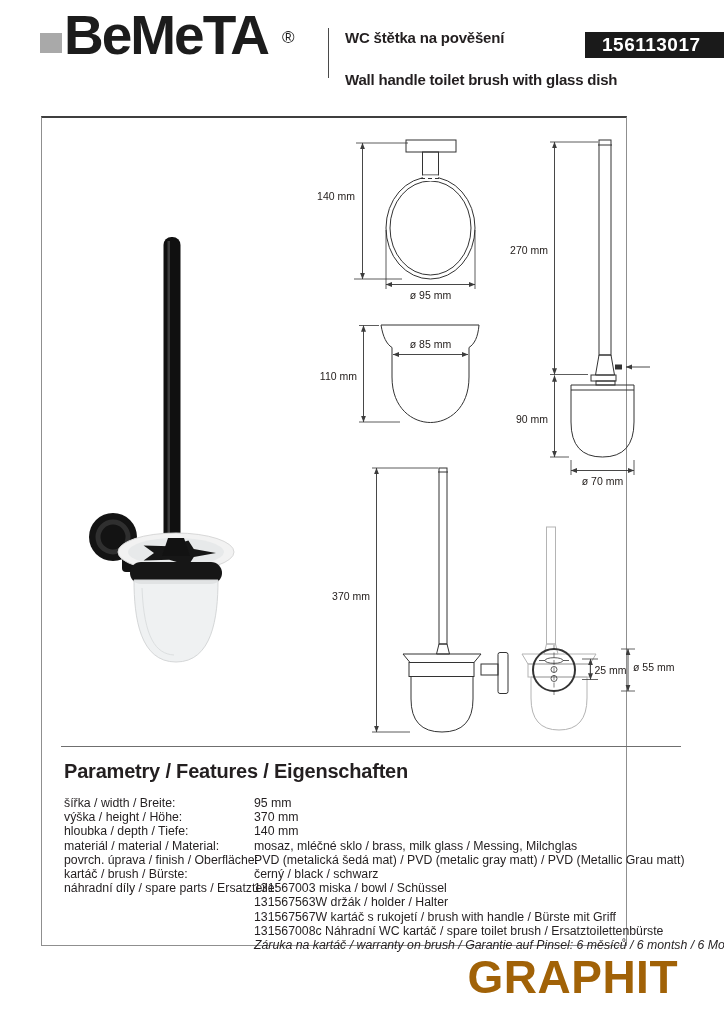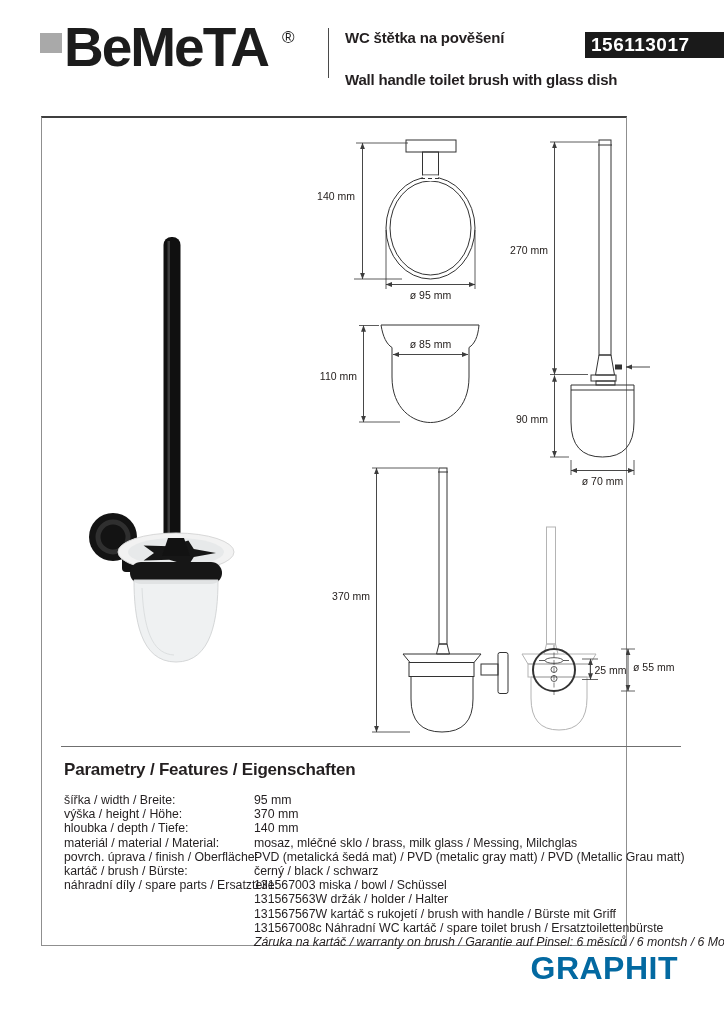--- a/index.html
+++ b/index.html
@@ -1,43 +1,43 @@
 <!DOCTYPE html>
 <html><head>
 <meta charset="utf-8">
 <style>
   html,body{margin:0;padding:0;background:#ffffff;}
   .page{position:relative;width:724px;height:1024px;background:#fff;overflow:hidden;
         font-family:"Liberation Sans",sans-serif;color:#231f20;}
   
   .logo-square{position:absolute;left:40px;top:33px;width:22px;height:20px;background:#a9a9a9;}
-  .logo-text{position:absolute;left:64px;top:20px;font-size:55px;line-height:55px;
+  .logo-text{position:absolute;left:64px;top:8px;font-size:55px;line-height:55px;
              font-weight:600;letter-spacing:-2px;color:#1c1c1c;}
   .logo-reg{position:absolute;left:282px;top:28px;font-size:17px;font-weight:400;color:#1c1c1c;}
   .header-divider{position:absolute;left:328px;top:28px;width:1px;height:50px;background:#4a4a4a;}
   .titles{position:absolute;left:345px;top:30px;display:flex;flex-direction:column;gap:26px;}
   .titles div{font-size:15px;font-weight:700;line-height:16px;letter-spacing:-0.2px;white-space:nowrap;}
   .code-badge{position:absolute;left:585px;top:32px;width:139px;height:26px;background:#1a1a1a;
-              color:#fff;font-size:19px;font-weight:700;line-height:26px;padding-left:6px;
+              color:#fff;font-size:19px;font-weight:700;line-height:26px;padding-left:17px;
               box-sizing:border-box;letter-spacing:0.5px;}
   
   .diagram-box{position:absolute;left:41px;top:116px;width:586px;height:830px;box-sizing:border-box;
                border:1px solid #8f8f8f;border-top:2px solid #3f3f3f;background:#fff;}
   .drawing-svg{position:absolute;left:0;top:0;}
   svg text{font-family:"Liberation Sans",sans-serif;font-size:10.5px;fill:#26211f;}
   .separator{position:absolute;left:19px;top:628px;width:620px;height:1px;background:#6f6f6f;}
   
   .params{position:absolute;left:22px;top:642px;right:16px;}
-  .params-heading{font-size:17px;font-weight:700;letter-spacing:-0.2px;margin:0 0 13px 0;}
+  .params-heading{font-size:20px;font-weight:700;letter-spacing:-0.2px;margin:0 0 13px 0;}
   .param-grid{display:grid;grid-template-columns:190px 1fr;}
   .param-grid > div{font-size:12.3px;line-height:14.2px;white-space:nowrap;}
   .param-note{font-size:9.8px;font-style:italic;line-height:13px;}
   
-  .finish-name{position:absolute;right:46px;top:950px;font-size:32px;font-weight:700;
-               letter-spacing:0.5px;color:#0369a1;}
+  .finish-name{position:absolute;right:46px;top:950px;font-size:46px;font-weight:700;
+               letter-spacing:0.5px;color:#a16207;}
 </style>
 </head>
 <body>
 
 <div class="page">
 
   <div>
     <span class="logo-square"></span>
     <span class="logo-text">BeMeTA</span>
     <span class="logo-reg">®</span>

